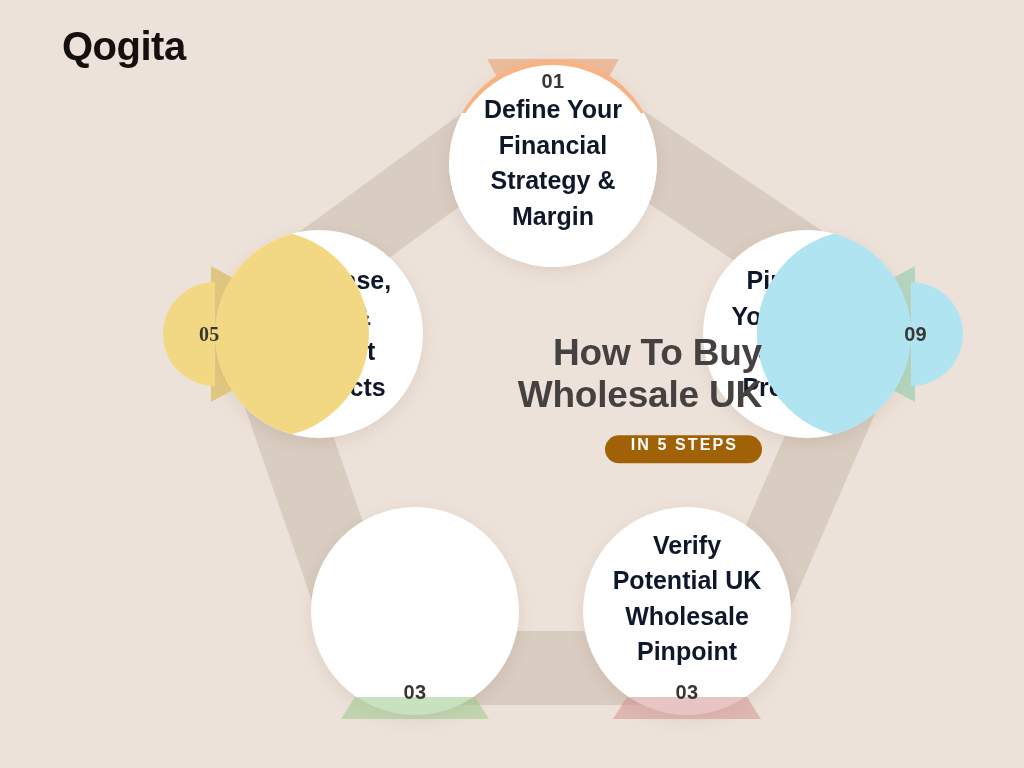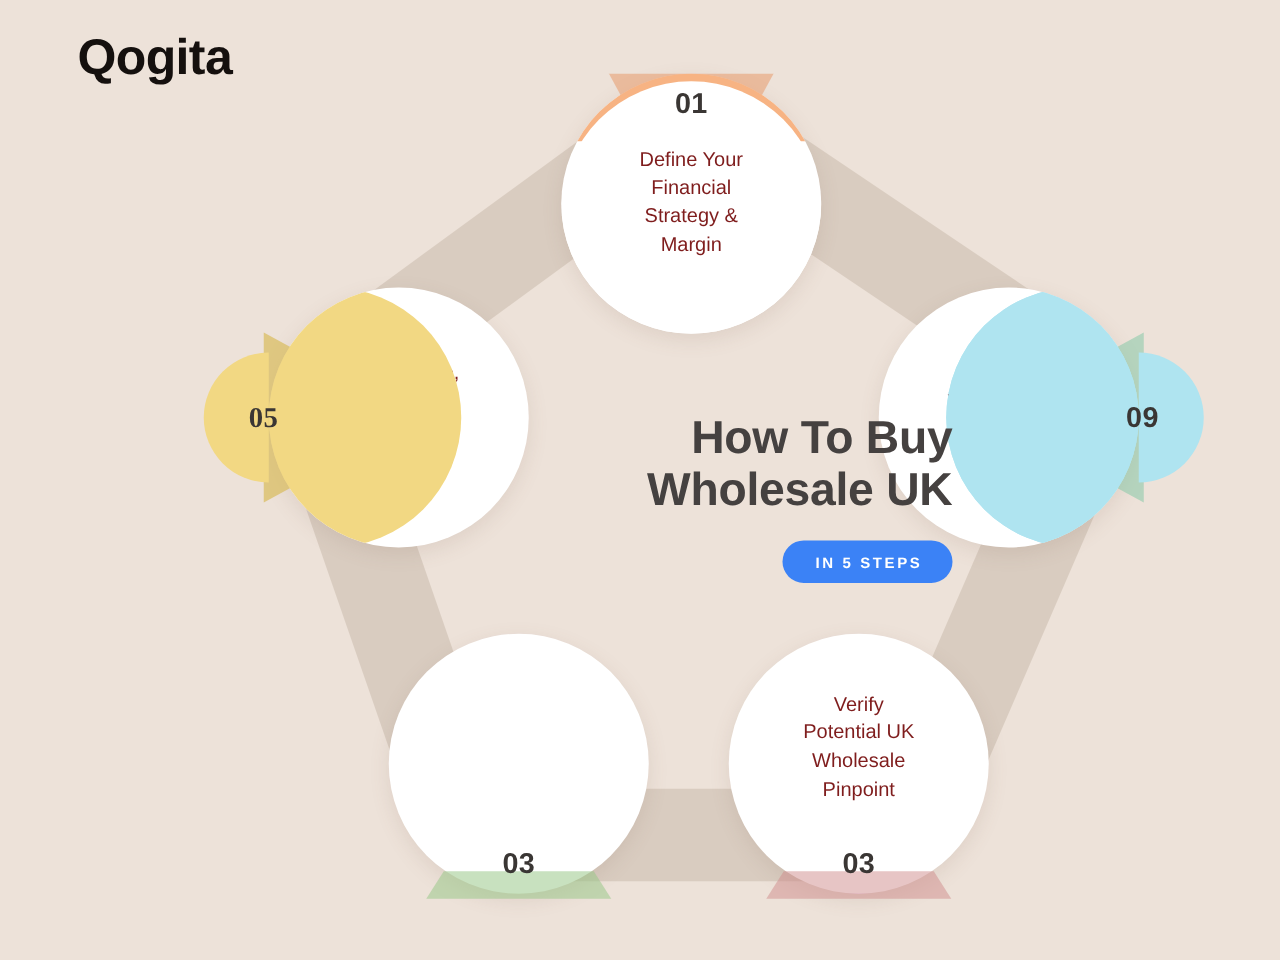--- a/index.html
+++ b/index.html
@@ -65,26 +65,26 @@
     font-weight: 700;
     line-height: 1.14;
     color: #454140;
     letter-spacing: -0.2px;
     margin: 0;
     white-space: pre-line;
   }
   #badge {
     display: inline-block;
     margin-top: 19px;
-    background: #3b82f6;
+    background: #a16207;
     color: #FFFFFF;
-    font-size: 12px;
+    font-size: 16px;
     font-weight: 700;
     letter-spacing: 2.1px;
-    padding: 12px 24px 10px 26px;
+    padding: 2px 24px 10px 26px;
     border-radius: 999px;
     line-height: 1;
   }
 
   
   .step {
     position: absolute;
     z-index: 10;
   }
   .step-inner {
@@ -102,38 +102,39 @@
     box-shadow: 0 5px 16px rgba(120, 96, 78, 0.13);
     z-index: 3;
   }
   .label {
     position: absolute;
     left: 50%;
     top: 50%;
     transform: translate(-50%, -50%);
     width: 78%;
     text-align: center;
-    font-size: 16px;
+    font-size: 25px;
     line-height: 1.42;
-    color: #7f1d1d;
+    color: #0f172a;
     white-space: pre-line;
     z-index: 5;
+    font-weight: bold;
   }
   .cap-wrap {
     position: absolute;
     left: 0;
     top: 0;
     width: 100%;
     height: 100%;
     z-index: 4;
     pointer-events: none;
   }
   .num {
     position: absolute;
-    font-size: 23px;
+    font-size: 20px;
     font-weight: 700;
     color: #3A3634;
     z-index: 8;
     line-height: 1;
     letter-spacing: 0.3px;
   }
 
   
   #step-1 { left: 409px; top: 59px;  width: 208px; height: 208px; }
   #step-2 { left: 663px; top: 230px; width: 208px; height: 208px; }

